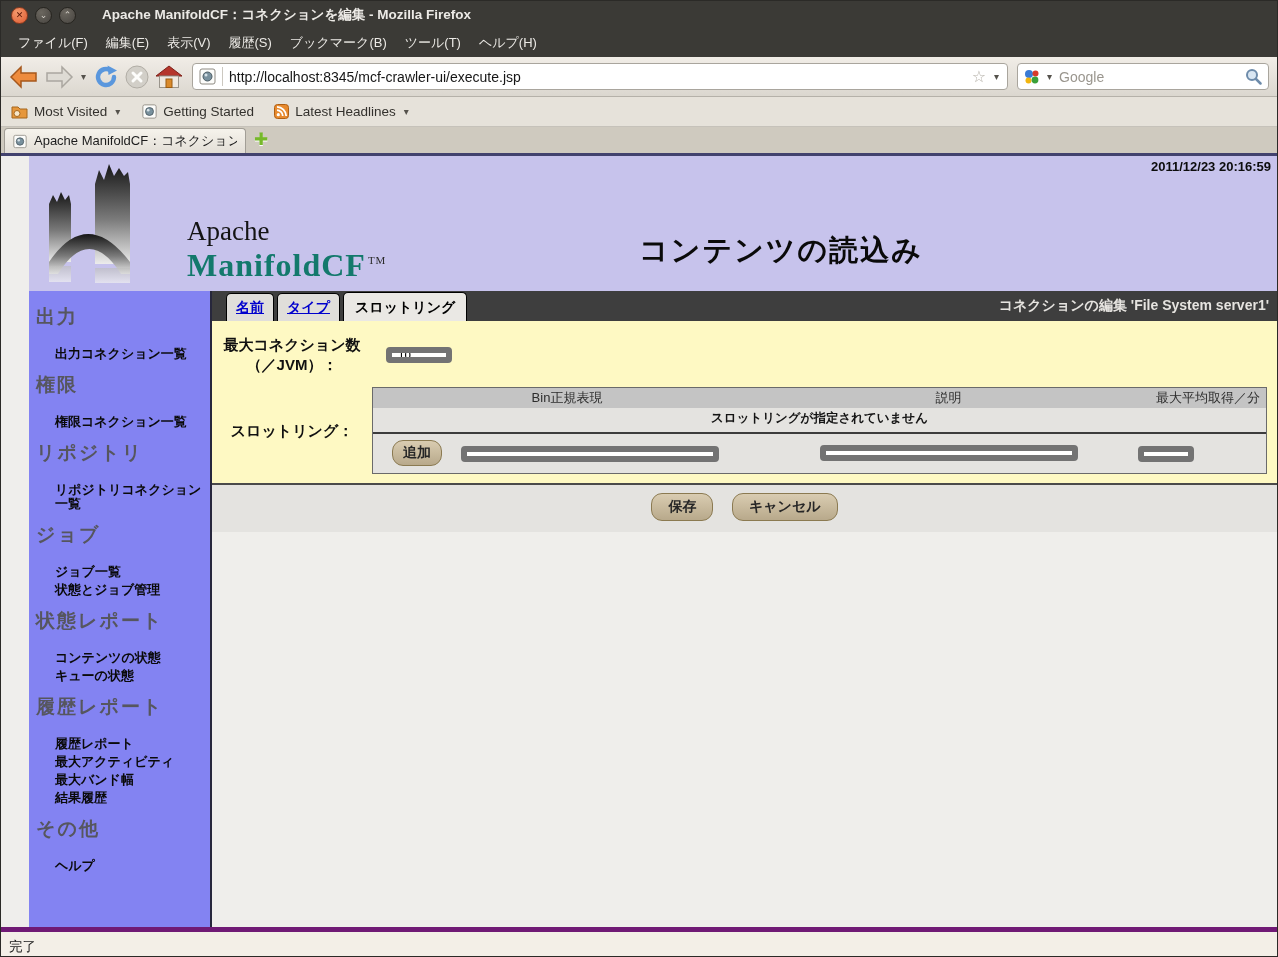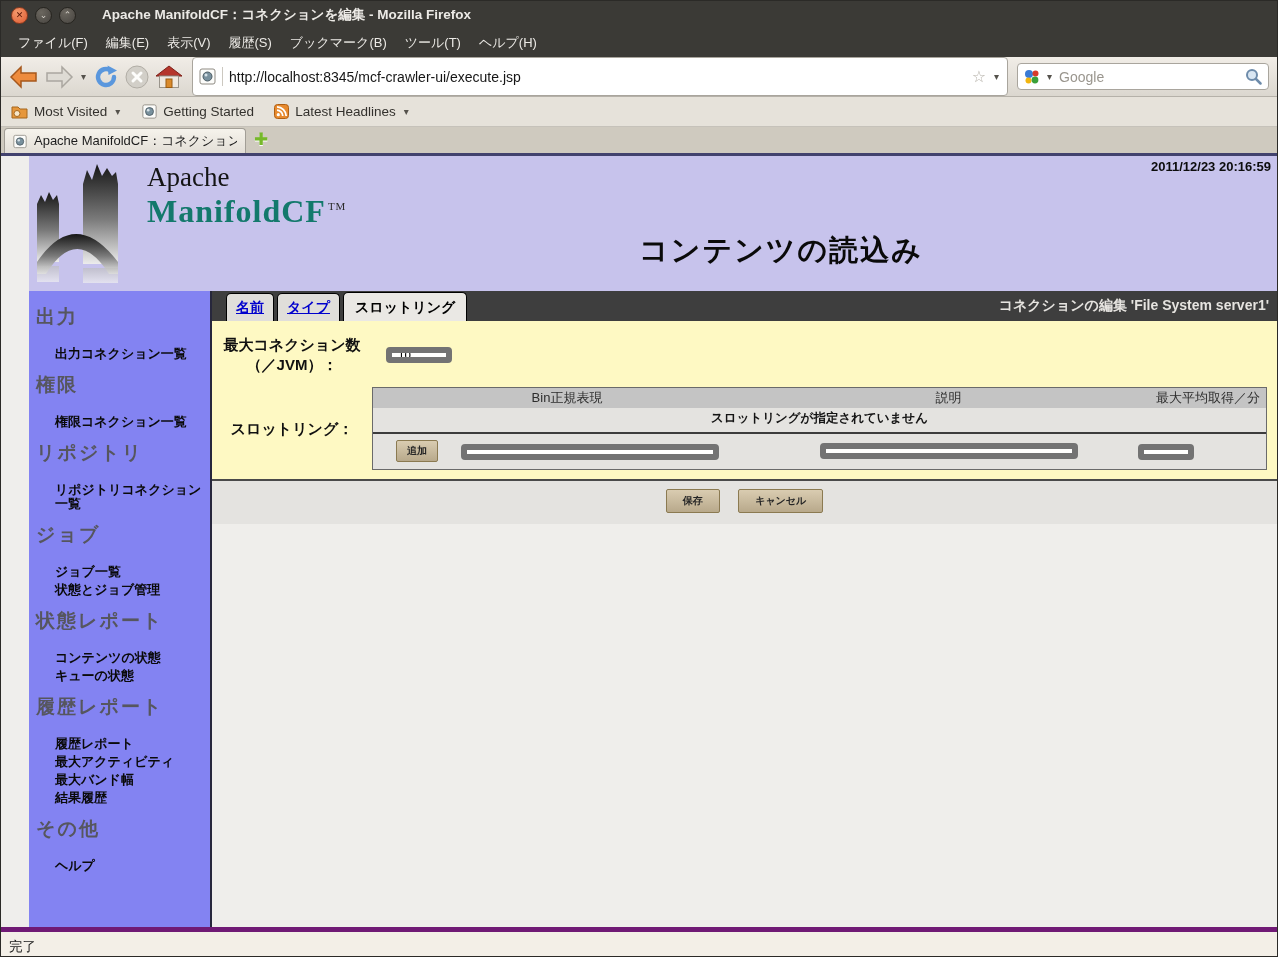--- a/index.html
+++ b/index.html
@@ -19,21 +19,21 @@
   
   .menubar { height:28px; background:#3b3a36; display:flex; align-items:center; gap:0;
              padding-left:8px; flex:none; }
   .menuitem { color:#eceae6; font-size:13px; padding:3px 9px; border-radius:3px; }
 
   
   .navbar { height:40px; background:linear-gradient(#f1ede7,#dbd7cf); display:flex; align-items:center;
             padding:0 8px; gap:5px; border-bottom:1px solid #b5b1a9; flex:none; }
   .navbtn { display:flex; align-items:center; justify-content:center; flex:none; }
   .caret { font-size:10px; color:#55524c; padding:0 2px; }
-  .urlbar { flex:1; height:39px; background:#fff; border:1px solid #a9a59d; border-radius:4px;
+  .urlbar { flex:1; height:27px; background:#fff; border:1px solid #a9a59d; border-radius:4px;
             display:flex; align-items:center; padding:0 6px; gap:6px; margin:0 4px; }
   .url-sep { width:1px; height:19px; background:#ccc8c0; }
   .url-input { flex:1; border:none; outline:none; font-size:14px; color:#161616;
                font-family:"Liberation Sans","DejaVu Sans",sans-serif; background:transparent; }
   .star { color:#b7b3ab; font-size:16px; }
   .searchbar { width:252px; height:27px; background:#fff; border:1px solid #a9a59d; border-radius:4px;
                display:flex; align-items:center; padding:0 6px; gap:5px; flex:none; }
   .search-input { flex:1; min-width:0; border:none; outline:none; font-size:14px; color:#444;
                   font-family:"Liberation Sans","DejaVu Sans",sans-serif; background:transparent; }
   .search-input::placeholder { color:#9a968e; }
@@ -49,21 +49,21 @@
   .browser-tab { height:25px; width:242px; background:linear-gradient(#f6f3ec,#e3dfd7);
                  border:1px solid #a29e96; border-bottom:none; border-radius:4px 4px 0 0;
                  display:flex; align-items:center; gap:7px; padding:0 8px; font-size:13px; color:#1d1d1d;}
   .tab-label { white-space:nowrap; overflow:hidden; }
   .newtab { color:#76b82a; font-size:17px; font-weight:bold; padding-bottom:3px; text-shadow:0 1px 0 #fff; }
 
   
   .page { flex:1; display:flex; flex-direction:column; min-height:0; background:#efeeec;padding-left:28px; }
   .page-header { height:135px; background:#c7c3ec; position:relative; flex:none; }
   .timestamp { position:absolute; top:3px; right:6px; font-size:13px; font-weight:600; color:#0c0c0c; }
-  .logo { position:absolute; left:2px; top:6px; display:flex; align-items:flex-start; }
+  .logo { position:absolute; left:14px; top:6px; display:flex; align-items:flex-end;gap:28px; }
   .logo-text { margin-left:8px; font-family:"Liberation Serif","DejaVu Serif",serif; }
   .logo-apache { font-size:27px; color:#141414; }
   .logo-product { font-size:32px; font-weight:bold; color:#13796c; letter-spacing:1px; }
   .logo-tm { font-size:11px; color:#2c2c2c; vertical-align:super; font-weight:normal; margin-left:2px;}
   .page-title { position:absolute; top:75px; left:0; right:0; padding-left:256px; text-align:center;
                 font-size:29px; font-weight:bold; color:#0a0a0a; letter-spacing:2px; }
 
   .page-main { flex:1; display:flex; min-height:0; }
   .sidebar { width:183px; flex:none; background:#8383f2; border-right:2px solid #27273c; padding-top:4px; overflow:hidden;}
   .side-title { font-size:19px; font-weight:bold; color:#56565e; padding:9px 0 15px 7px; letter-spacing:2px;}
@@ -95,22 +95,22 @@
   .t-h2 { grid-column:3; text-align:center; }
   .t-h3 { grid-column:4; text-align:right; padding-right:6px; }
   .t-msg { text-align:center; font-size:12.5px; font-weight:bold; color:#141414;
            padding:2px 0 5px; border-bottom:2px solid #3c3c3c; }
   .t-inputs { padding:6px 0 7px; }
   .t-cell-btn { text-align:center; }
   .wide-input { width:258px; }
   .center-input { display:block; margin:0 auto; }
   .small-input { width:56px; margin-left:2px; }
 
-  .btn { background:linear-gradient(#d9ccb1,#b8a98b); border:1px solid #8b7a51; border-radius:2px;
-         font-weight:bold; font-size:10px; color:#262626; padding:3px 12px; cursor:default;
+  .btn { background:linear-gradient(#d9ccb1,#b8a98b); border:1px solid #8b7a51; border-radius:11px;
+         font-weight:bold; font-size:14px; color:#262626; padding:3px 12px; cursor:default;
          font-family:"Liberation Sans","DejaVu Sans",sans-serif; }
   .add-btn { padding:3px 10px; }
   .sep { border-top:2px solid #4a4a4a; }
   .button-row { background:#e4e3e0; text-align:center; padding:8px 0 11px; flex:none; }
   .button-row .btn { margin:0 7px; padding:4px 16px; }
   .content-rest { flex:1; background:#efeeeb; }
 
   .statusbar { height:29px; background:#f3efe7; border-top:5px solid #701a75; display:flex;
                align-items:flex-end; padding:0 8px; font-size:13.5px; color:#181818; flex:none; }
   svg { display:block; }

